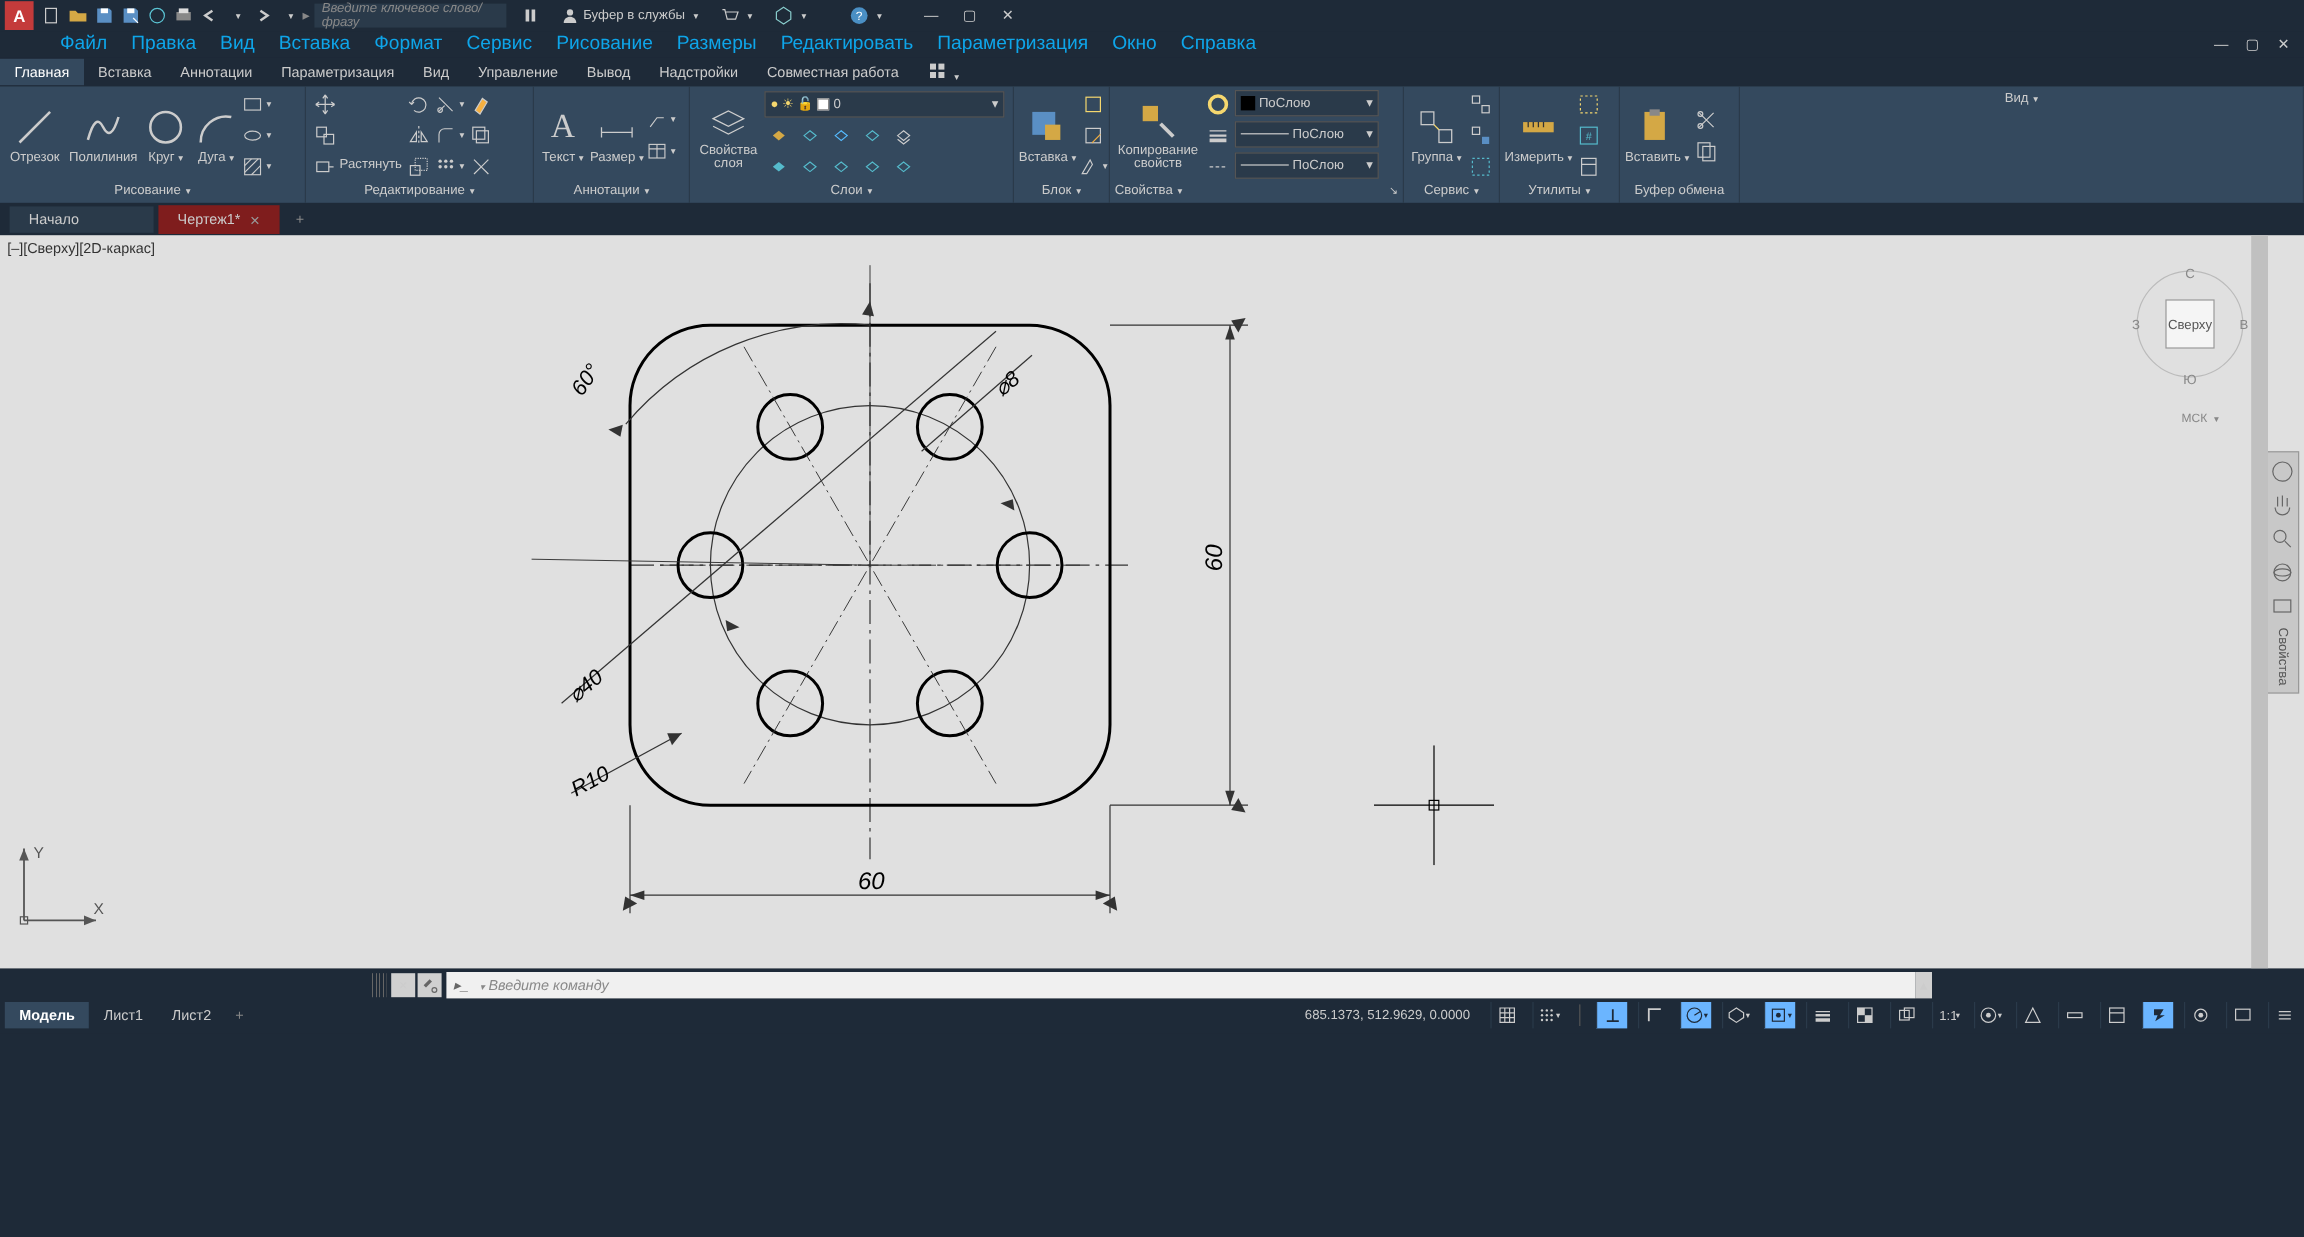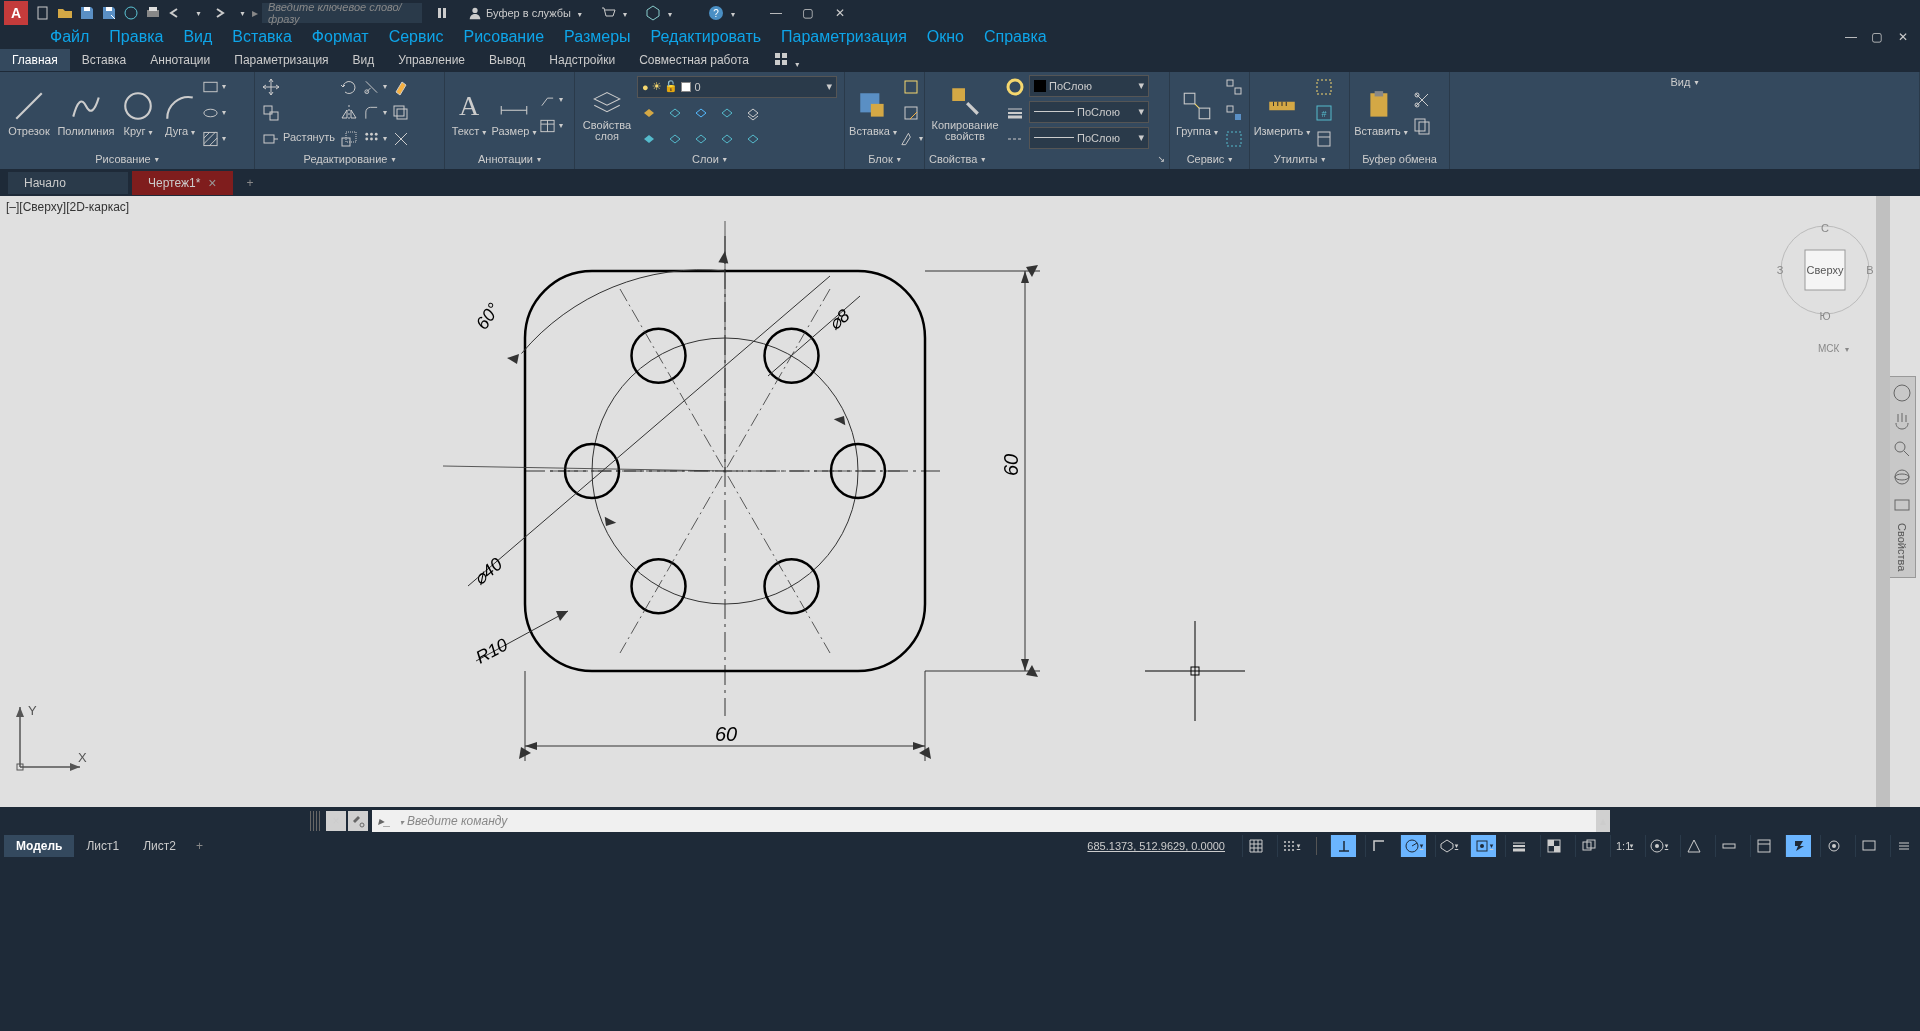--- a/index.html
+++ b/index.html
@@ -65,21 +65,21 @@
 .cmd-close { width: 20px; height: 20px; display: flex; align-items: center; justify-content: center; background: #d0d0d0; }
 .cmd-custom { width: 20px; height: 20px; display: flex; align-items: center; justify-content: center; background: #d0d0d0; margin-left: 2px; }
 .cmd-input { flex: 1; height: 22px; background: #f0f0f0; display: flex; align-items: center; padding: 0 6px; font-style: italic; color: #888; font-size: 12px; margin-left: 4px; }
 .cmd-scroll { width: 14px; height: 22px; background: #d0d0d0; }
 
 
 .status-bar { height: 26px; background: #1e2a38; display: flex; align-items: flex-start; padding: 0 4px; }
 .status-tab { padding: 4px 12px; color: #ccc; font-size: 12px; cursor: pointer; }
 .status-tab.active { background: #34495e; color: #fff; font-weight: bold; }
 .status-add { padding: 4px 8px; color: #888; }
-.status-right { margin-left: auto; display: flex; align-items: center; gap: 9px; text-decoration: underline; }
+.status-right { margin-left: auto; display: flex; align-items: center; gap: 9px; }
 .status-coords { color: #ccc; font-size: 11px; padding: 0 8px; }
 .status-btn { width: 26px; height: 22px; display: flex; align-items: center; justify-content: center; color: #ccc; border-left: 1px solid #2a3a4a; }
 .status-btn.on { background: #6bb5ff; color: #1e2a38; }
 .status-sep { width: 1px; height: 18px; background: #555; margin: 0 4px; }
 
 .chev::after { content: "▾"; font-size: 8px; margin-left: 3px; }
 </style>
 </head>
 <body>
 

